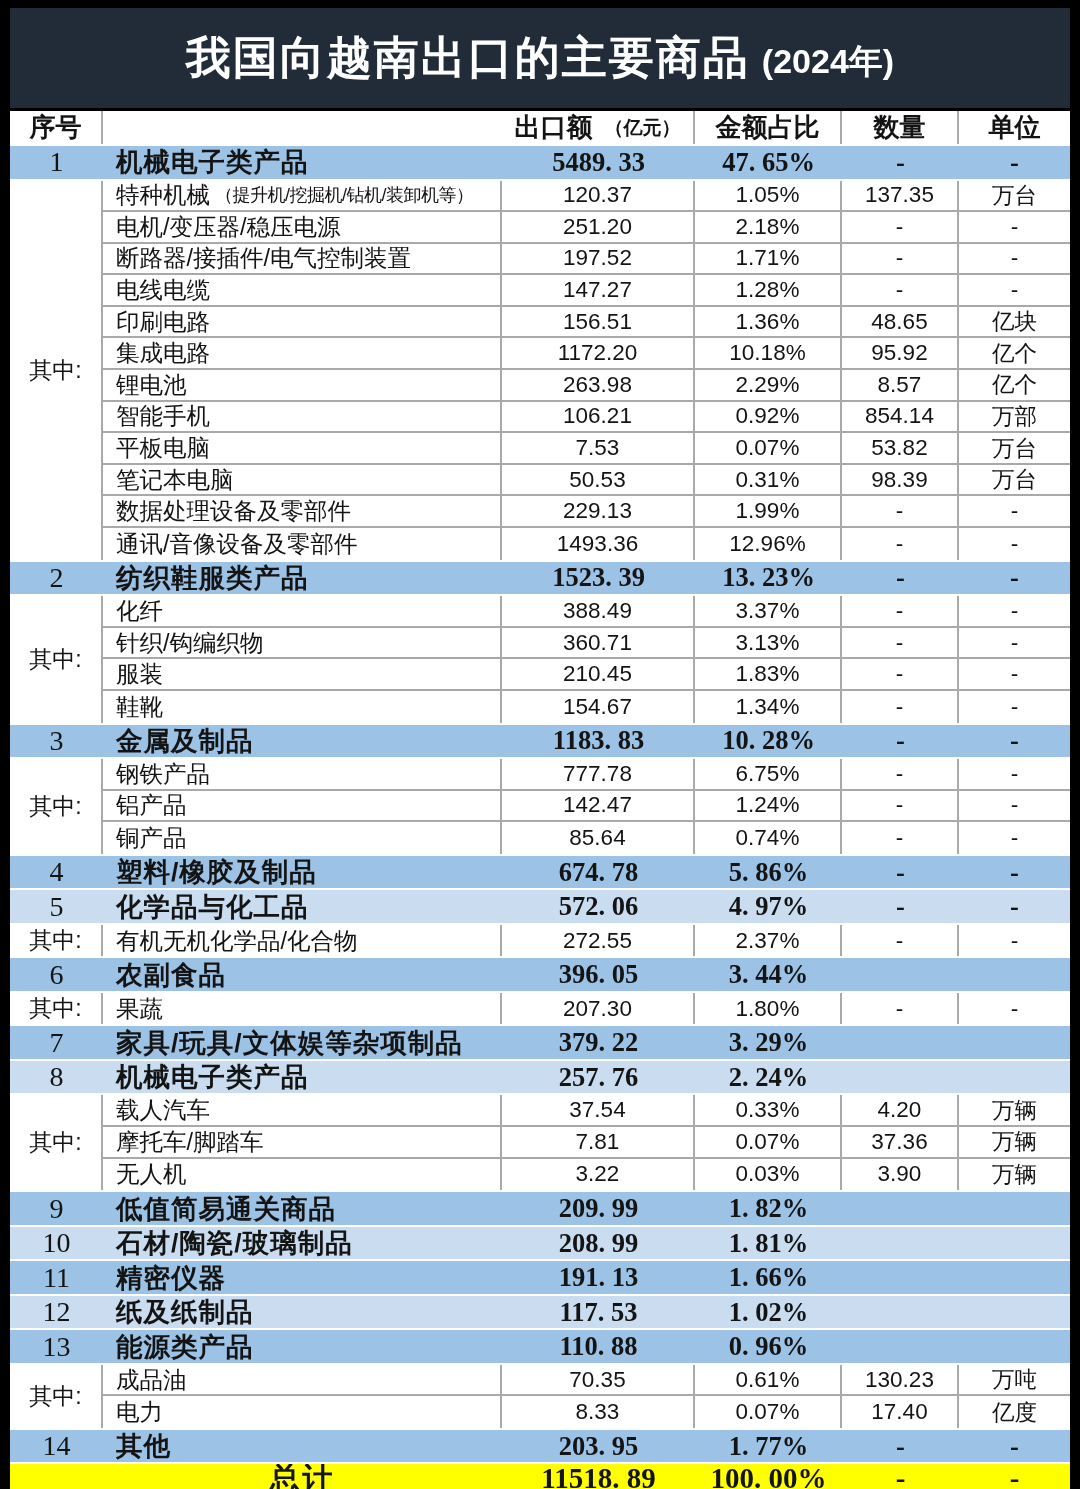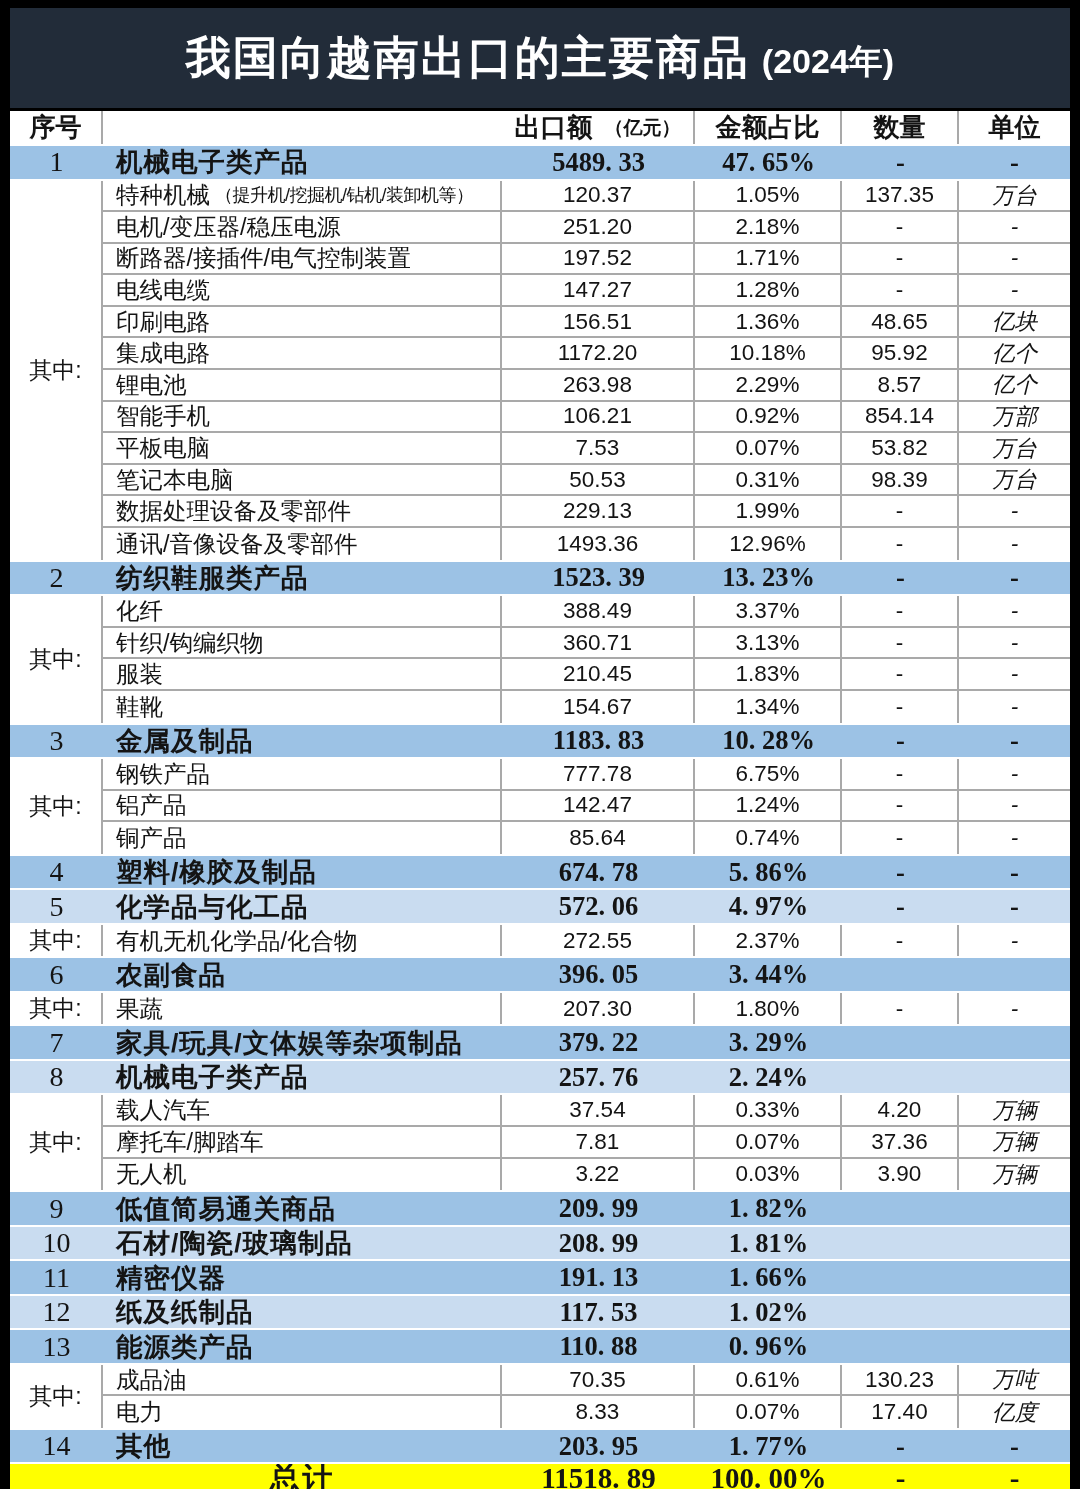--- a/index.html
+++ b/index.html
@@ -33,21 +33,21 @@
   .main-row .c0{font-family:"Liberation Serif","DejaVu Serif",serif; font-size:28px;}
   .main-row .c1{font-weight:bold; font-size:26.5px; letter-spacing:1px;}
   .main-row .num{font-family:"Liberation Serif","DejaVu Serif",serif; font-weight:bold; font-size:26.5px;}
   
   .group{display:flex; border-top:2px solid #ffffff; background:var(--row-white);}
   .g-label{width:var(--c0); display:flex; align-items:center; justify-content:center; font-size:23px; border-right:2px solid var(--grid-line);}
   .g-items{display:flex; flex-direction:column; flex:1;}
   .g-item{display:flex; height:var(--sub-h); border-bottom:2px solid var(--grid-line);}
   .g-item:last-child{border-bottom:none;}
   .g-item .cell{border-right:2px solid var(--grid-line); font-size:22.5px;}
-  .g-item .cell:last-child{border-right:none;font-style:italic;}
+  .g-item .cell:last-child{border-right:none;}
   .g-item .c1{font-size:23.5px;}
   .g-item .num{font-size:22.5px;}
   .note{font-size:18px; margin-left:5px; letter-spacing:-0.5px;}
   
   .total-row{height:var(--total-h); background:var(--row-total); font-weight:bold; border-top:2px solid #ffffff;}
   .total-row .c1{justify-content:center; padding-left:0; font-size:30px; letter-spacing:3px;}
   .total-row .num{font-family:"Liberation Serif","DejaVu Serif",serif; font-size:29px; font-weight:bold;}
 </style>
 </head>
 <body>

